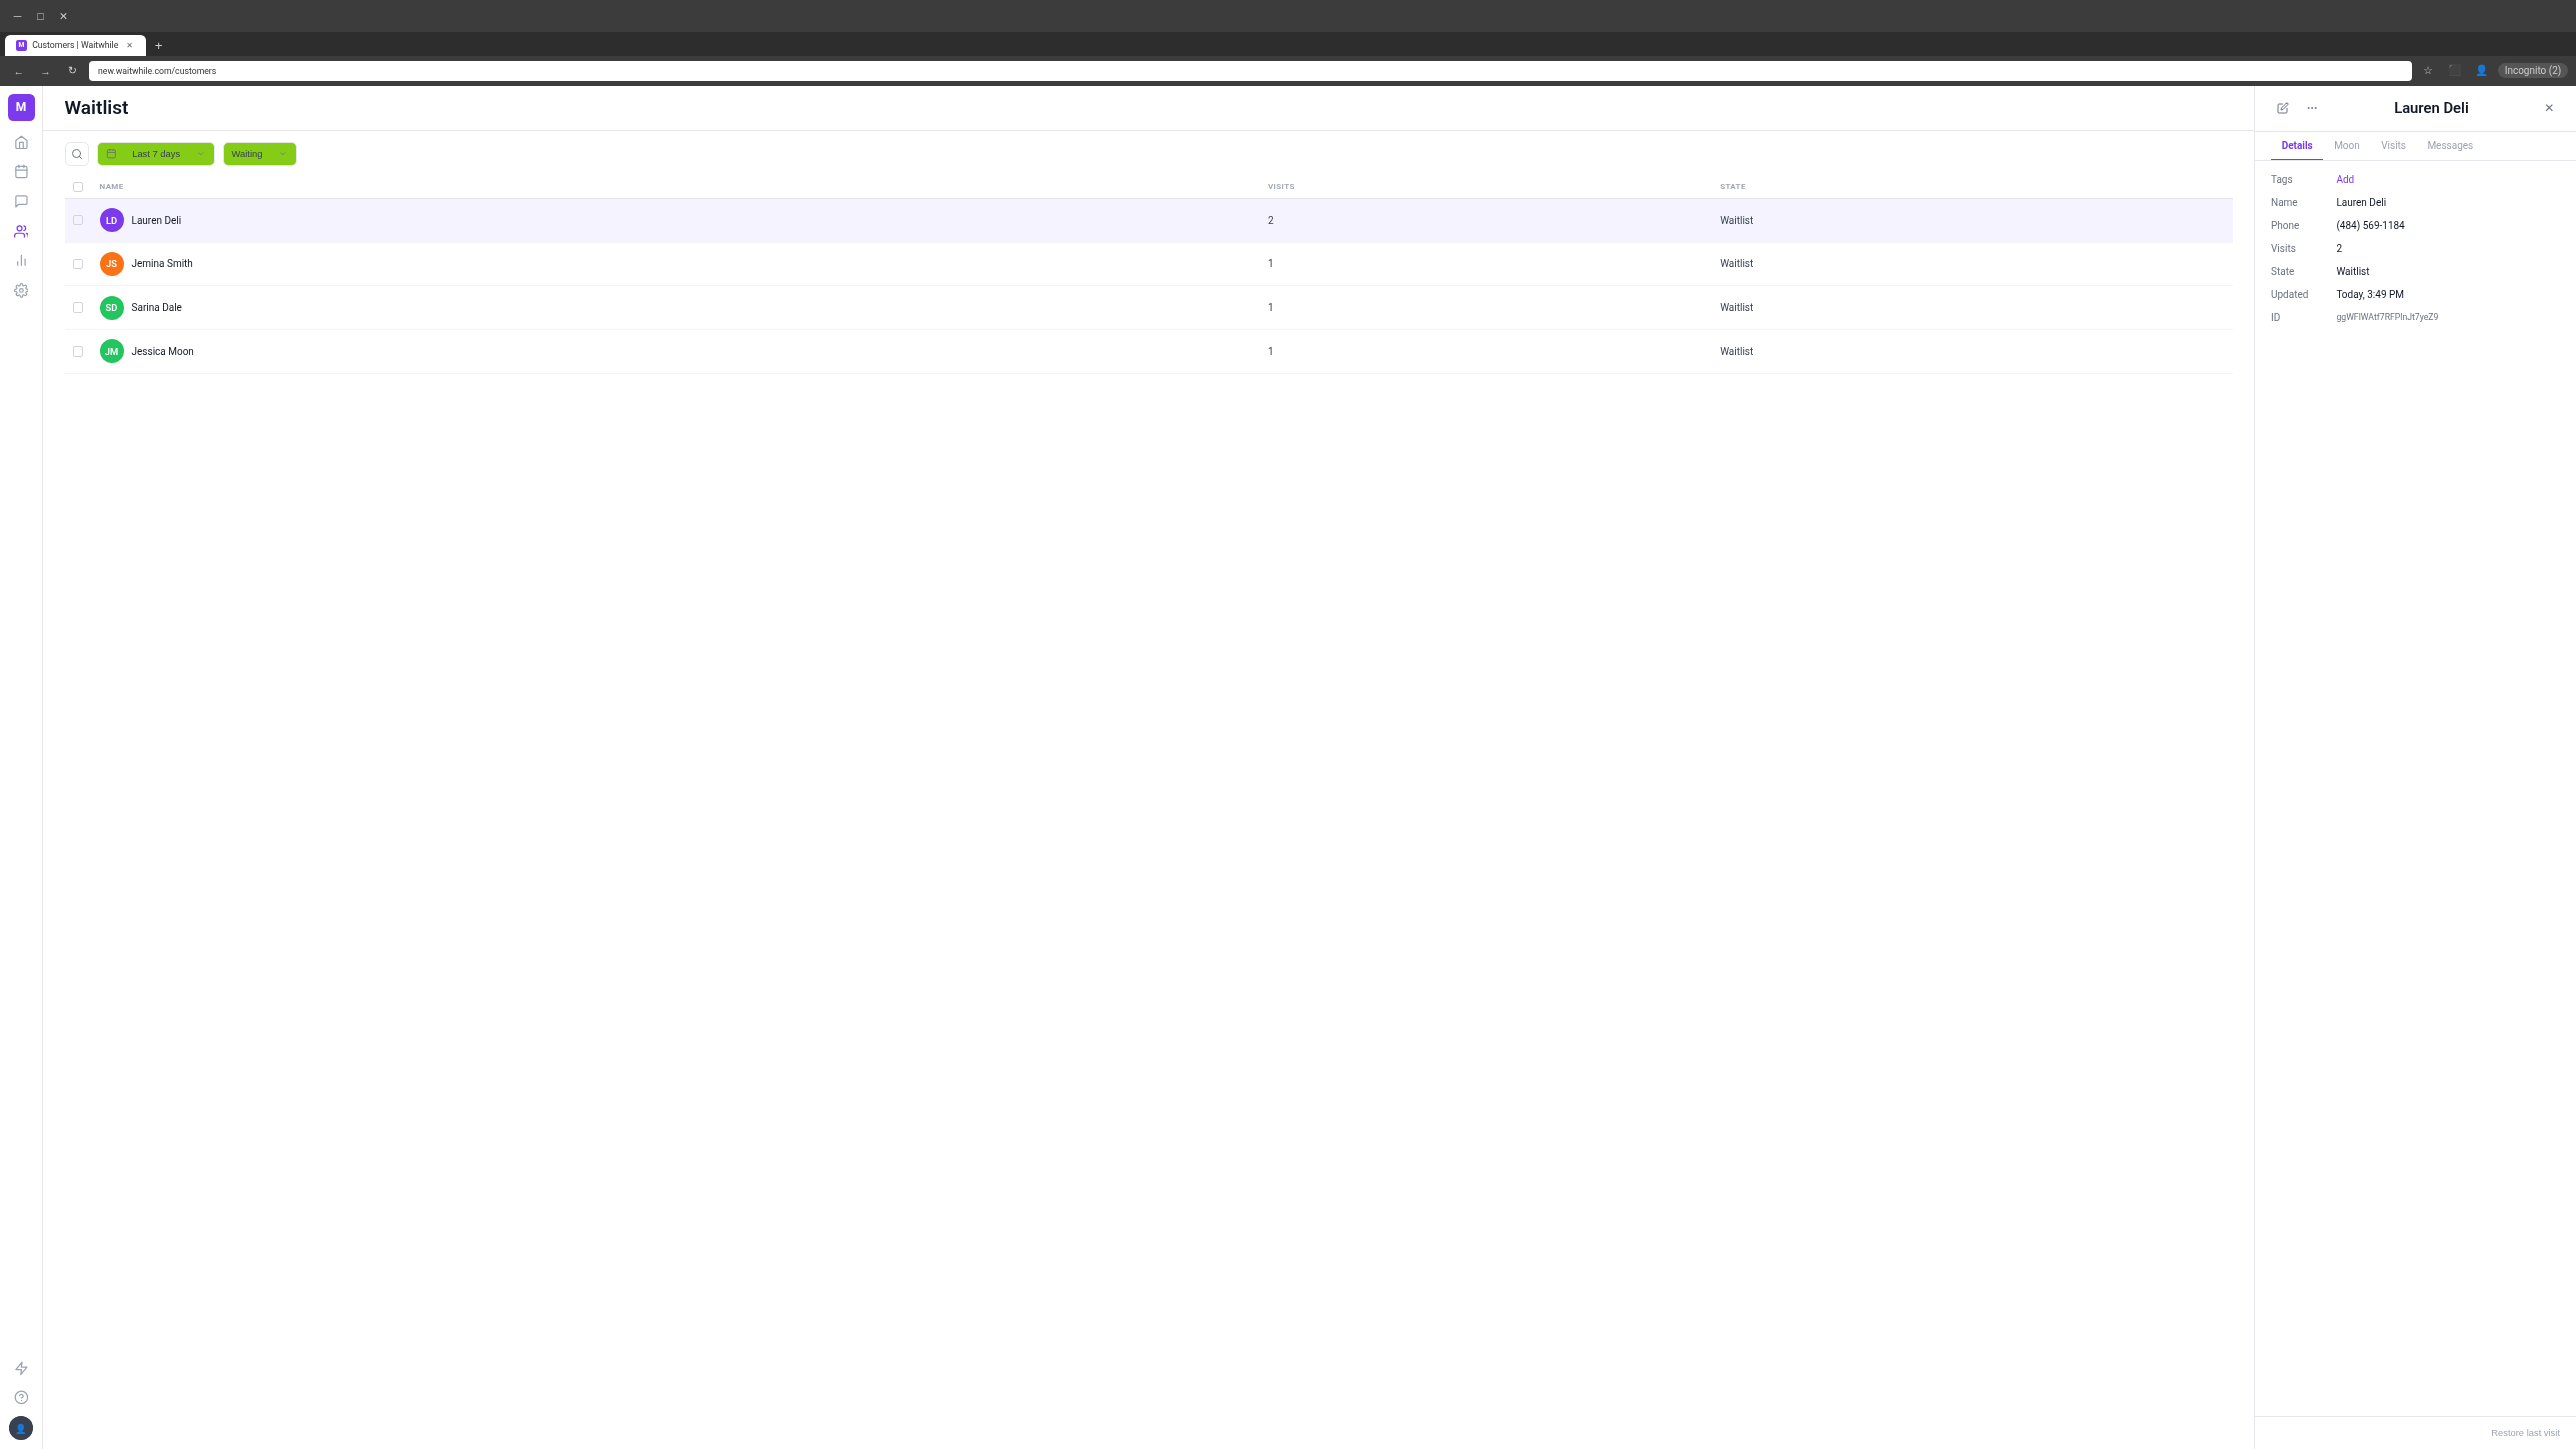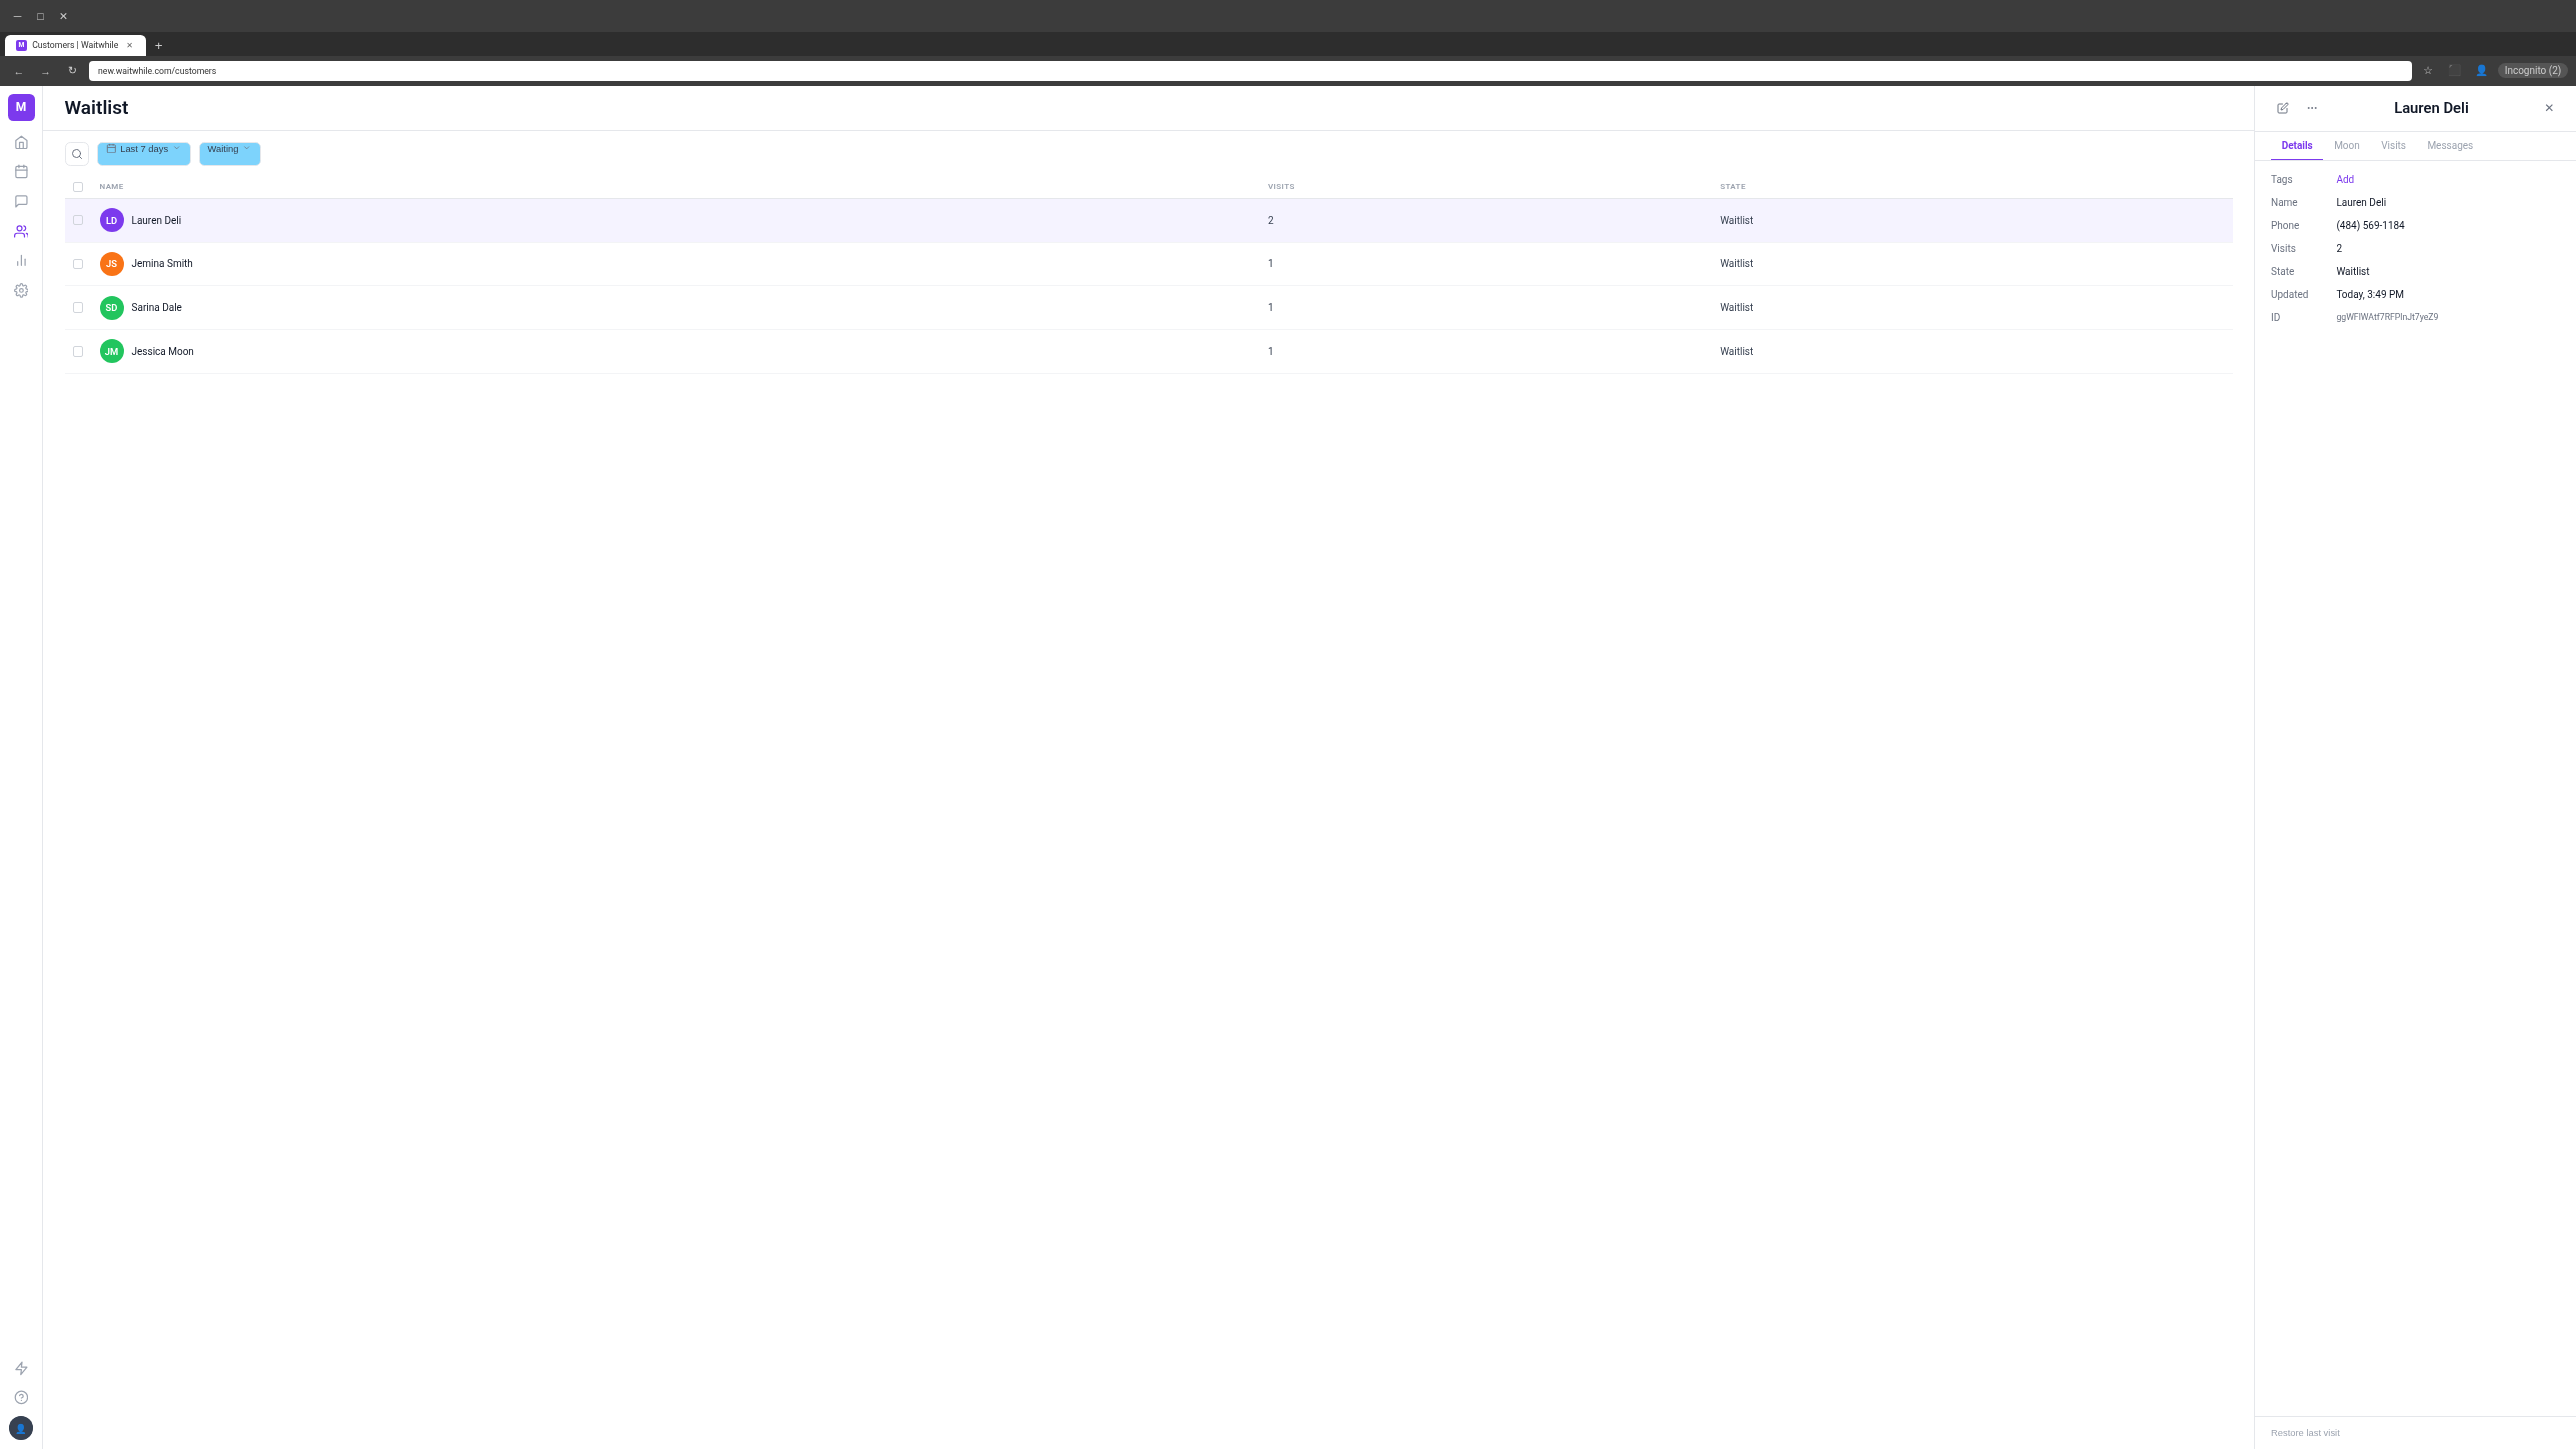--- a/index.html
+++ b/index.html
@@ -32,21 +32,21 @@
 
     
     .main { flex: 1; display: flex; flex-direction: column; overflow: hidden; background: #fff; }
     .main-header { padding: 10.7px 21.5px 0; border-bottom: 0.7px solid #e5e7eb; }
     .org-name { font-size: 8.7px; color: #9ca3af; margin-bottom: 5.4px; }
     .page-title { font-size: 19px; font-weight: 600; color: #111827; margin-bottom: 10.7px; }
 
     
     .toolbar { display: flex; align-items: center; gap: 8px; padding: 0 21.5px; margin: 10.7px 0; }
     .search-btn { width: 24px; height: 24px; border-radius: 5.4px; border: 0.7px solid #e5e7eb; background: #fff; cursor: pointer; display: flex; align-items: center; justify-content: center; color: #6b7280; }
-    .filter-btn { height: 24px; border-radius: 5.4px; border: 0.7px solid #e5e7eb; background: #7dd3fc; cursor: pointer; display: flex; gap: 4px; padding: 0 8px; font-size: 9.4px; color: #374151; }
+    .filter-btn { height: 24px; border-radius: 5.4px; border: 0.7px solid #e5e7eb; background: #84cc16; cursor: pointer; display: flex; align-items: center; gap: 16px; padding: 0 8px; font-size: 9.4px; color: #374151; }
     .filter-btn svg { color: #6b7280; }
 
     
     .table-container { flex: 1; overflow-y: auto; padding: 0 21.5px; }
     .table { width: 100%; border-collapse: collapse; }
     .table th { text-align: left; font-size: 8px; font-weight: 600; color: #9ca3af; padding: 5.4px 8px; border-bottom: 0.7px solid #e5e7eb; letter-spacing: 0.05em; text-transform: uppercase; }
     .table td { padding: 9.4px 8px; border-bottom: 0.7px solid #f3f4f6; vertical-align: middle; }
     .table tr.selected td { background: #f5f3ff; }
     .customer-cell { display: flex; align-items: center; gap: 8px; }
     .avatar-circle { width: 24px; height: 24px; border-radius: 50%; display: flex; align-items: center; justify-content: center; color: white; font-weight: 600; font-size: 9.4px; flex-shrink: 0; }
@@ -64,21 +64,21 @@
     .detail-action-btn { width: 24px; height: 24px; border-radius: 5.4px; border: none; background: transparent; cursor: pointer; display: flex; align-items: center; justify-content: center; color: #6b7280; }
     .detail-close-btn { width: 21.5px; height: 21.5px; border-radius: 50%; border: none; background: transparent; cursor: pointer; display: flex; align-items: center; justify-content: center; color: #6b7280; font-size: 12px; }
     .detail-tabs { display: flex; border-bottom: 0.7px solid #e5e7eb; padding: 0 16px; }
     .detail-tab { padding: 8px 10.7px; font-size: 10px; color: #9ca3af; cursor: pointer; border-bottom: 1.3px solid transparent; }
     .detail-tab.active { color: #7c3aed; border-bottom-color: #7c3aed; font-weight: 700; }
     .detail-content { padding: 13.4px 16px; flex: 1; }
     .detail-row { display: flex; align-items: flex-start; margin-bottom: 12px; gap: 5.4px; }
     .detail-label { font-size: 10px; color: #6b7280; width: 60px; flex-shrink: 0; }
     .detail-value { font-size: 10px; color: #111827; flex: 1; }
     .detail-value.add-link { color: #7c3aed; cursor: pointer; }
-    .detail-footer { padding: 10.7px 16px; border-top: 0.7px solid #e5e7eb; display: flex; justify-content: flex-start; margin-top: 28px; }
+    .detail-footer { padding: 10.7px 16px; border-top: 0.7px solid #e5e7eb; display: flex; justify-content: flex-end; margin-top: 28px; }
     .restore-btn { font-size: 9.4px; color: #9ca3af; background: none; border: none; cursor: pointer; }
   </style>
 </head>
 <body>
 
 <div class="browser-chrome">
   <div class="browser-controls">
     <button class="browser-btn">─</button>
     <button class="browser-btn">□</button>
     <button class="browser-btn">✕</button>

